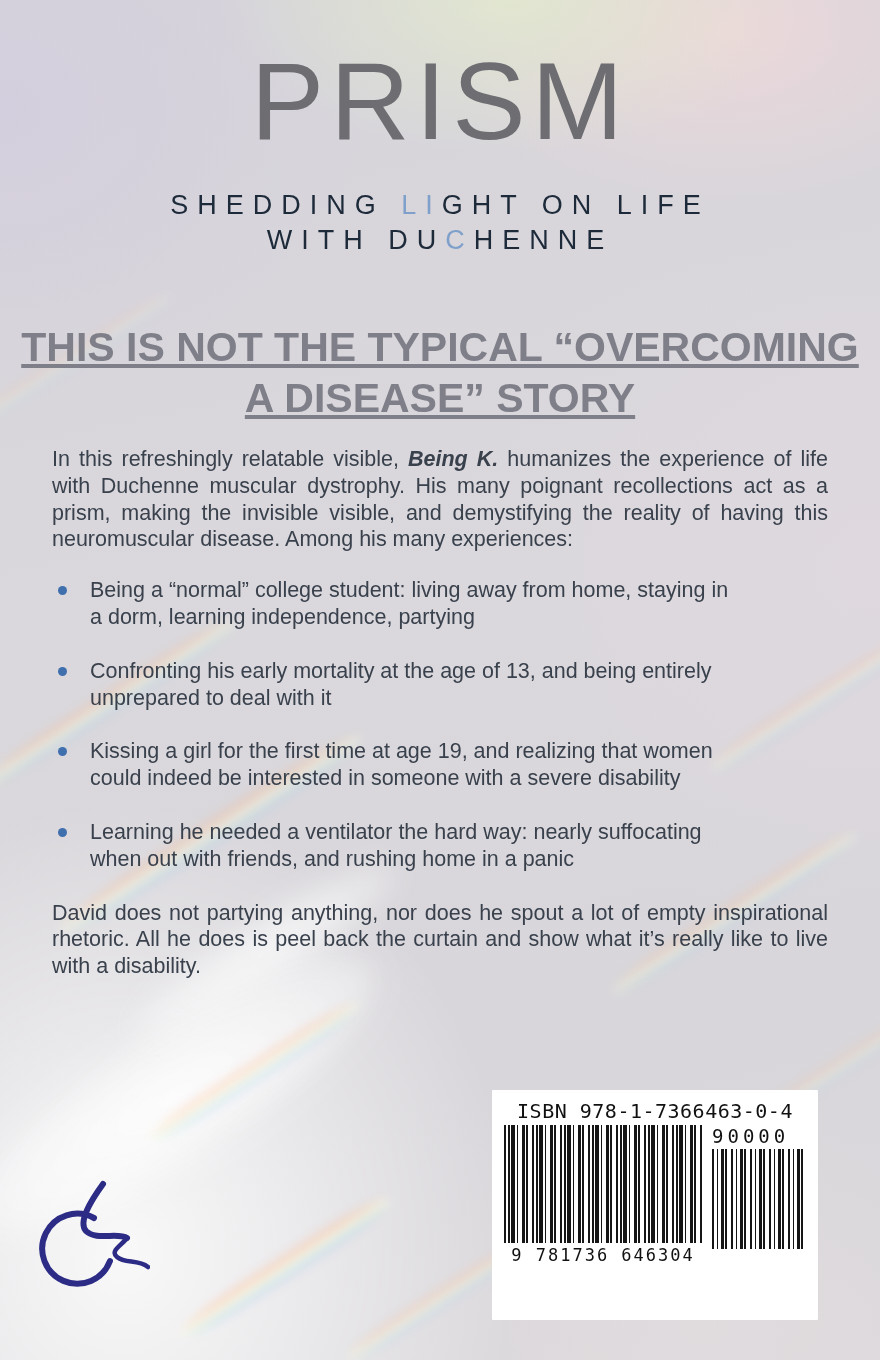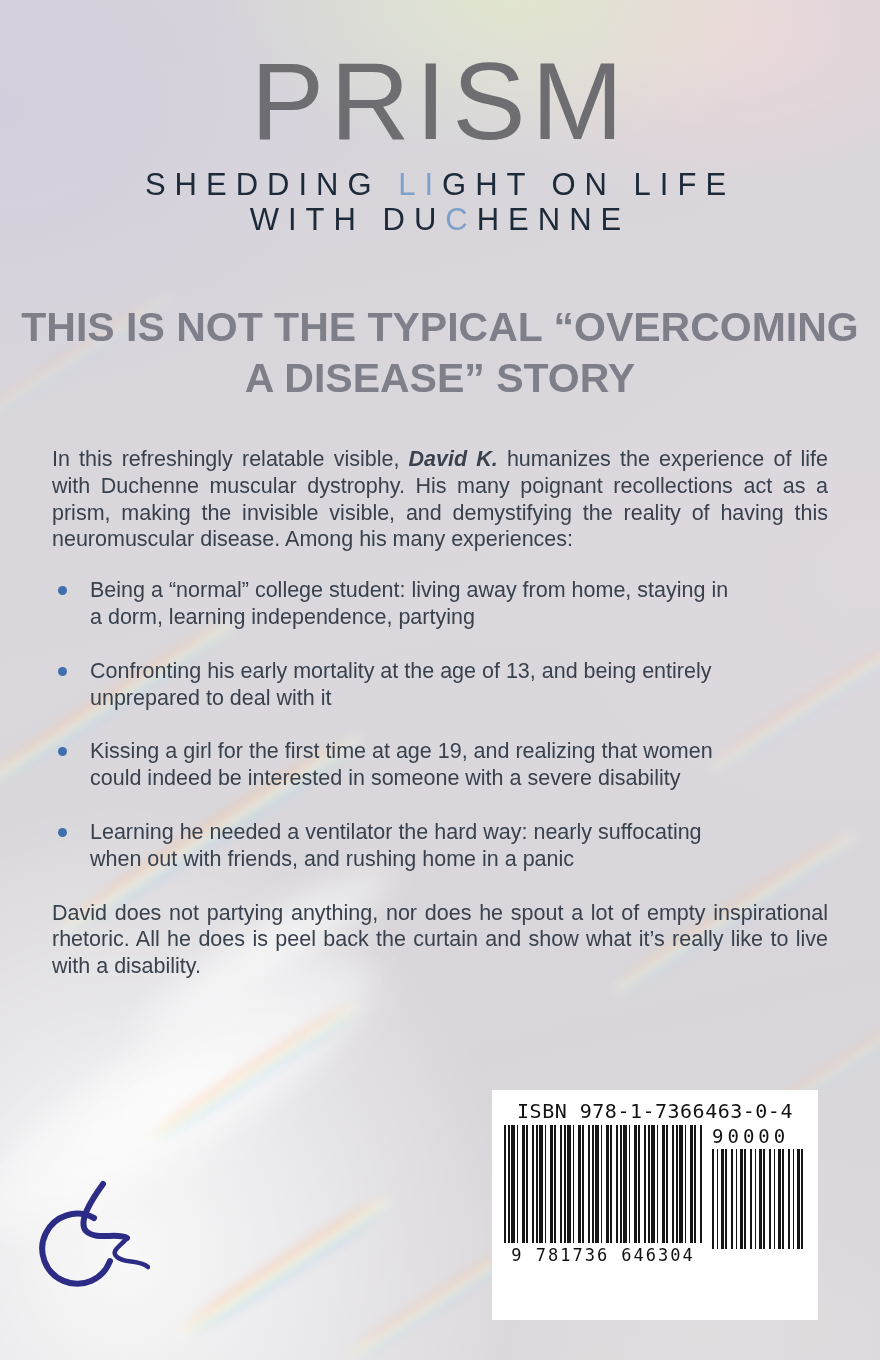--- a/index.html
+++ b/index.html
@@ -34,25 +34,25 @@
   .s5{left:130px;top:1060px;width:250px;height:24px;opacity:.7;}
   .s6{left:160px;top:1255px;width:250px;height:26px;opacity:.8;}
   .s7{left:330px;top:1292px;width:210px;height:22px;opacity:.6;}
   .s8{left:590px;top:900px;width:290px;height:26px;opacity:.5;}
   .s9{left:690px;top:690px;width:250px;height:24px;opacity:.45;}
   .s10{left:-50px;top:350px;width:240px;height:22px;opacity:.3;}
   .s11{left:730px;top:1060px;width:210px;height:22px;opacity:.4;}
 
   .masthead{position:absolute;top:46px;left:0;right:0;text-align:center;}
   .title{font-size:110px;line-height:1;font-weight:400;letter-spacing:6px;color:#6d6d72;margin:0;}
-  .subtitle{margin-top:11px;font-size:31px;line-height:35px;font-weight:500;letter-spacing:9px;color:#1d2a3a;}
+  .subtitle{margin-top:32px;font-size:27px;line-height:35px;font-weight:500;letter-spacing:9px;color:#1d2a3a;}
   .accent{color:#7fa0ca;}
 
-  .headline{position:absolute;top:302px;left:20px;right:20px;text-align:center;
-    font-size:41px;line-height:51px;font-weight:700;letter-spacing:0px;color:#7f7f89;}
+  .headline{position:absolute;top:322px;left:20px;right:20px;text-align:center;
+    font-size:41px;line-height:51px;font-weight:700;letter-spacing:0px;color:#7f7f89;text-decoration:underline;}
 
   .copy{position:absolute;left:52px;right:52px;top:446px;color:#39414d;
     font-size:21.5px;line-height:26.8px;}
   .copy p{margin:0;text-align:justify;}
   .copy .author{font-weight:700;font-style:italic;}
   .bullet-list{list-style:none;margin:24px 0 0 0;padding:0;}
   .bullet-list li{position:relative;padding-left:38px;margin:0 0 27px 0;max-width:655px;text-align:left;}
   .dot{position:absolute;left:6px;top:9px;width:9px;height:9px;border-radius:50%;background:#3f6fad;}
   .closing{margin-top:0;}
 
@@ -101,21 +101,21 @@
       <div><span>WITH DU</span><span class="accent">C</span><span>HENNE</span></div>
     </div>
   </div>
 
   <div class="headline">
     <div>THIS IS NOT THE TYPICAL “OVERCOMING</div>
     <div>A DISEASE” STORY</div>
   </div>
 
   <div class="copy">
-    <p><span>In this refreshingly relatable visible, </span><span class="author">David K.</span><span> humanizes the experience of life with Duchenne muscular dystrophy. His many poignant recollections act as a prism, making the invisible visible, and demystifying the reality of having this neuromuscular disease. Among his many experiences:</span></p>
+    <p><span>In this refreshingly relatable visible, </span><span class="author">Being K.</span><span> humanizes the experience of life with Duchenne muscular dystrophy. His many poignant recollections act as a prism, making the invisible visible, and demystifying the reality of having this neuromuscular disease. Among his many experiences:</span></p>
 
     <ul class="bullet-list">
       <li><span class="dot"></span><span>Being a “normal” college student: living away from home, staying in a dorm, learning independence, partying</span></li>
       <li><span class="dot"></span><span>Confronting his early mortality at the age of 13, and being entirely unprepared to deal with it</span></li>
       <li><span class="dot"></span><span>Kissing a girl for the first time at age 19, and realizing that women could indeed be interested in someone with a severe disability</span></li>
       <li><span class="dot"></span><span>Learning he needed a ventilator the hard way: nearly suffocating when out with friends, and rushing home in a panic</span></li>
     </ul>
 
     <p class="closing">David does not partying anything, nor does he spout a lot of empty inspirational rhetoric. All he does is peel back the curtain and show what it’s really like to live with a disability.</p>
   </div>

